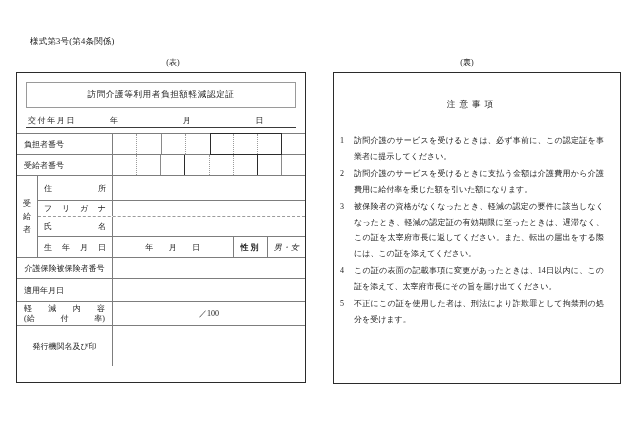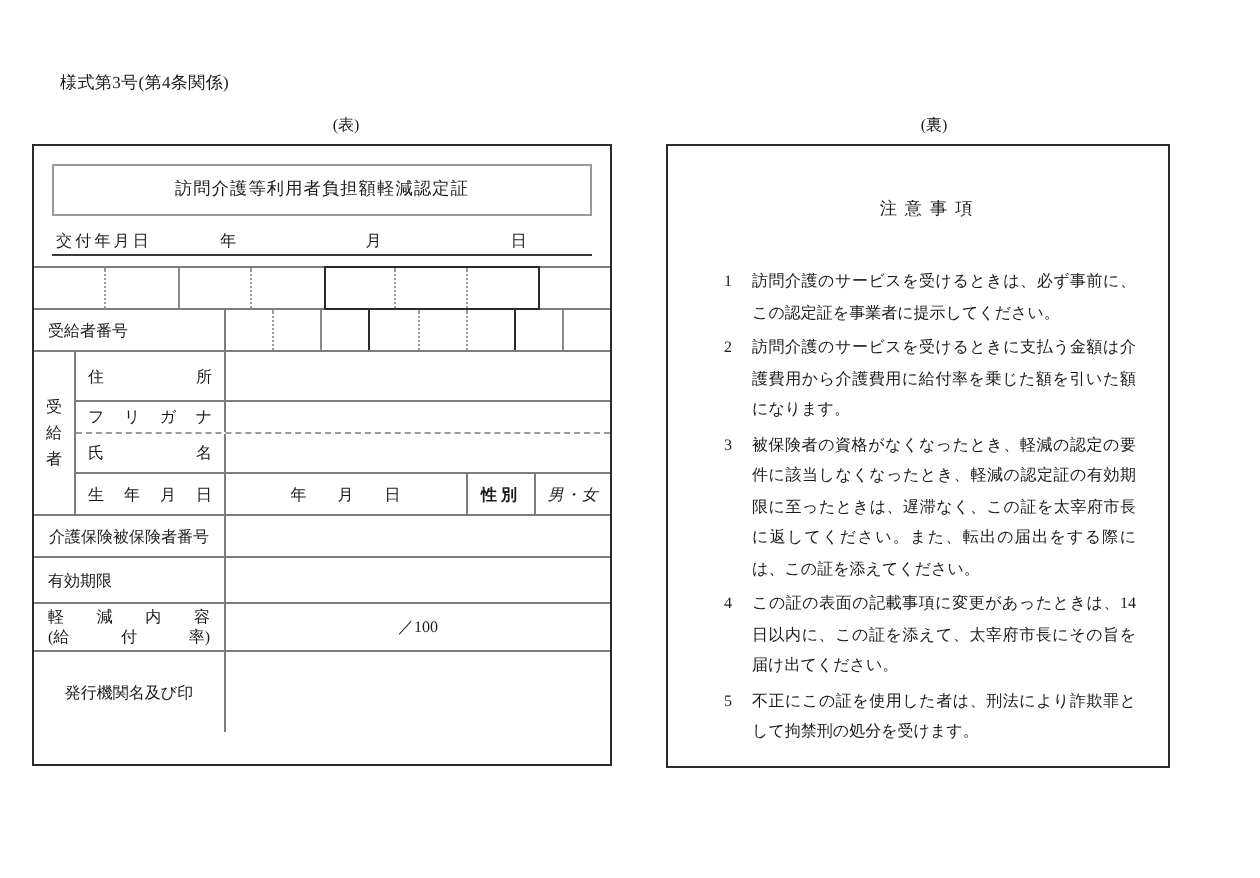--- a/index.html
+++ b/index.html
@@ -223,26 +223,26 @@
     display: flex;
     justify-content: space-between;
     line-height: 10px;
   }
 
   
   .back-panel {
     position: absolute;
     left: 333px;
     top: 72px;
-    width: 252px;
+    width: 288px;
     height: 312px;
     border: 1.6px solid #2b2b2b;
     box-sizing: border-box;
     background: #fff;
-    padding: 26px 16px 0 28px;
+    padding: 26px 16px 0 6px;
   }
   .notice-title {
     text-align: center;
     font-size: 8.6px;
     letter-spacing: 4px;
     margin-bottom: 22px;
     white-space: nowrap;
   }
   .notice-item {
     display: flex;
@@ -280,20 +280,23 @@
     <span class="issue-date">
       <span>年</span>
       <span>月</span>
       <span>日</span>
     </span>
   </div>
 
   <div class="grid">
 
     <div class="row numrow">
+      <div class="lbl spread">
+        <span>負担者番号</span>
+      </div>
       <div class="numcells">
         <div class="ncell"></div>
         <div class="ncell solid"></div>
         <div class="ncell"></div>
         <div class="ncell none"></div>
         <div class="boldgroup" style="flex:3">
           <div class="ncell"></div>
           <div class="ncell"></div>
           <div class="ncell"></div>
         </div>
@@ -372,21 +375,21 @@
 
     <div class="row" style="height:21px">
       <div class="lbl">
         <span>介護保険被保険者番号</span>
       </div>
       <div class="val"></div>
     </div>
 
     <div class="row" style="height:23px">
       <div class="lbl spread">
-        <span>有効期限</span>
+        <span>適用年月日</span>
       </div>
     </div>
 
 
     <div class="row" style="height:24px">
       <div class="lbl two-line">
         <span class="line">
           <span>軽</span>
             <span>減</span>
             <span>内</span>

